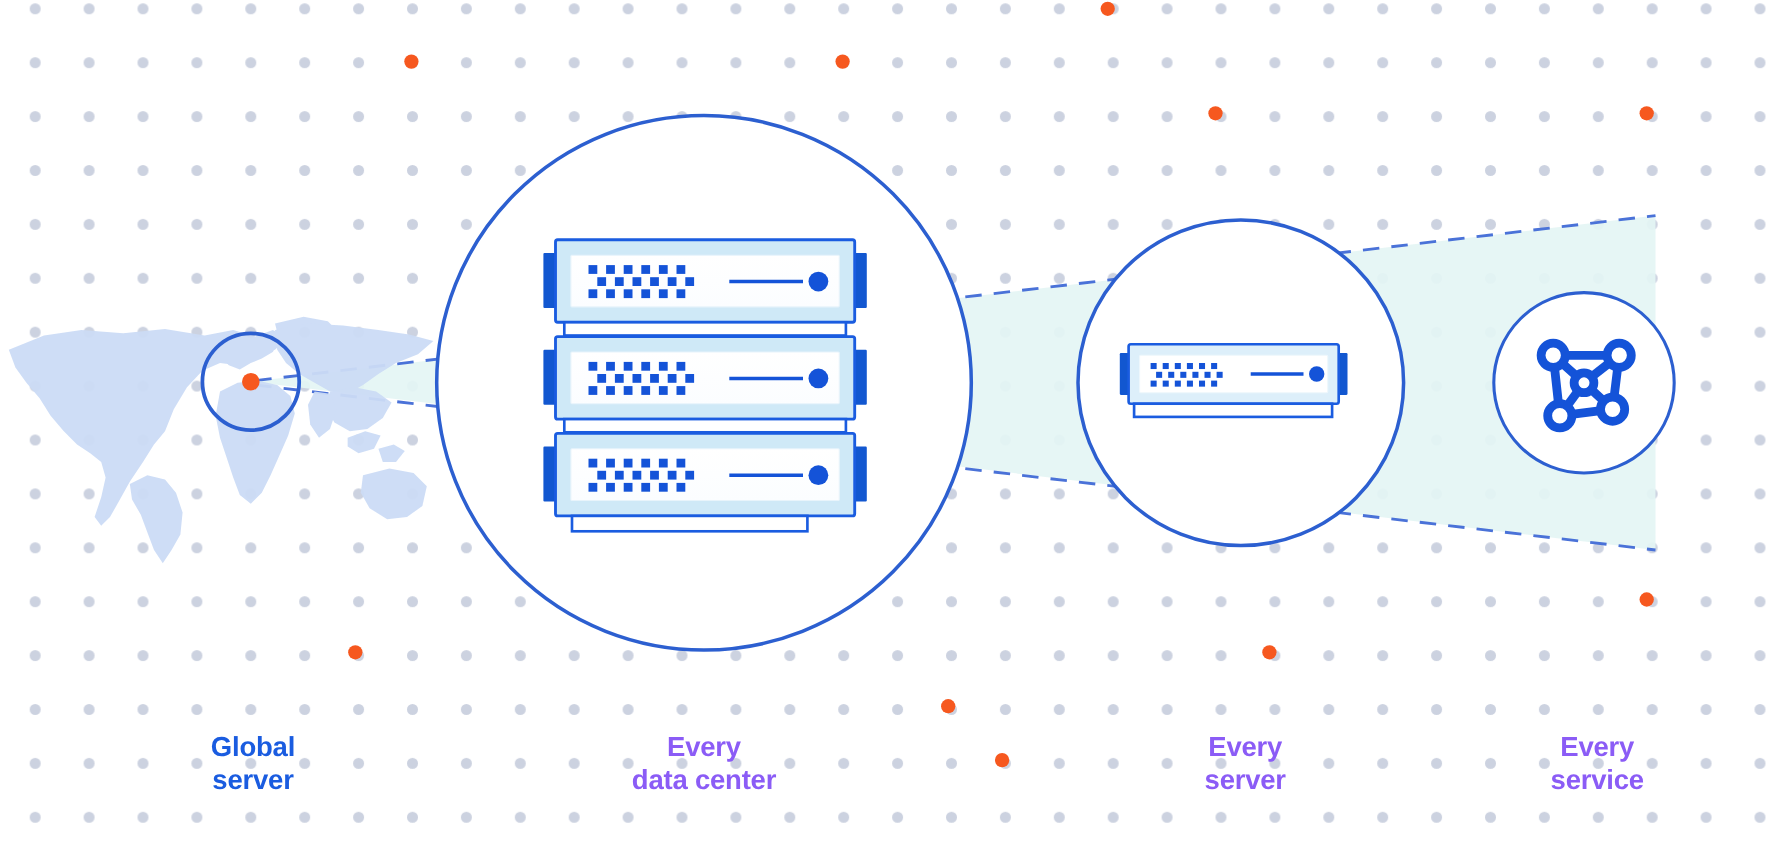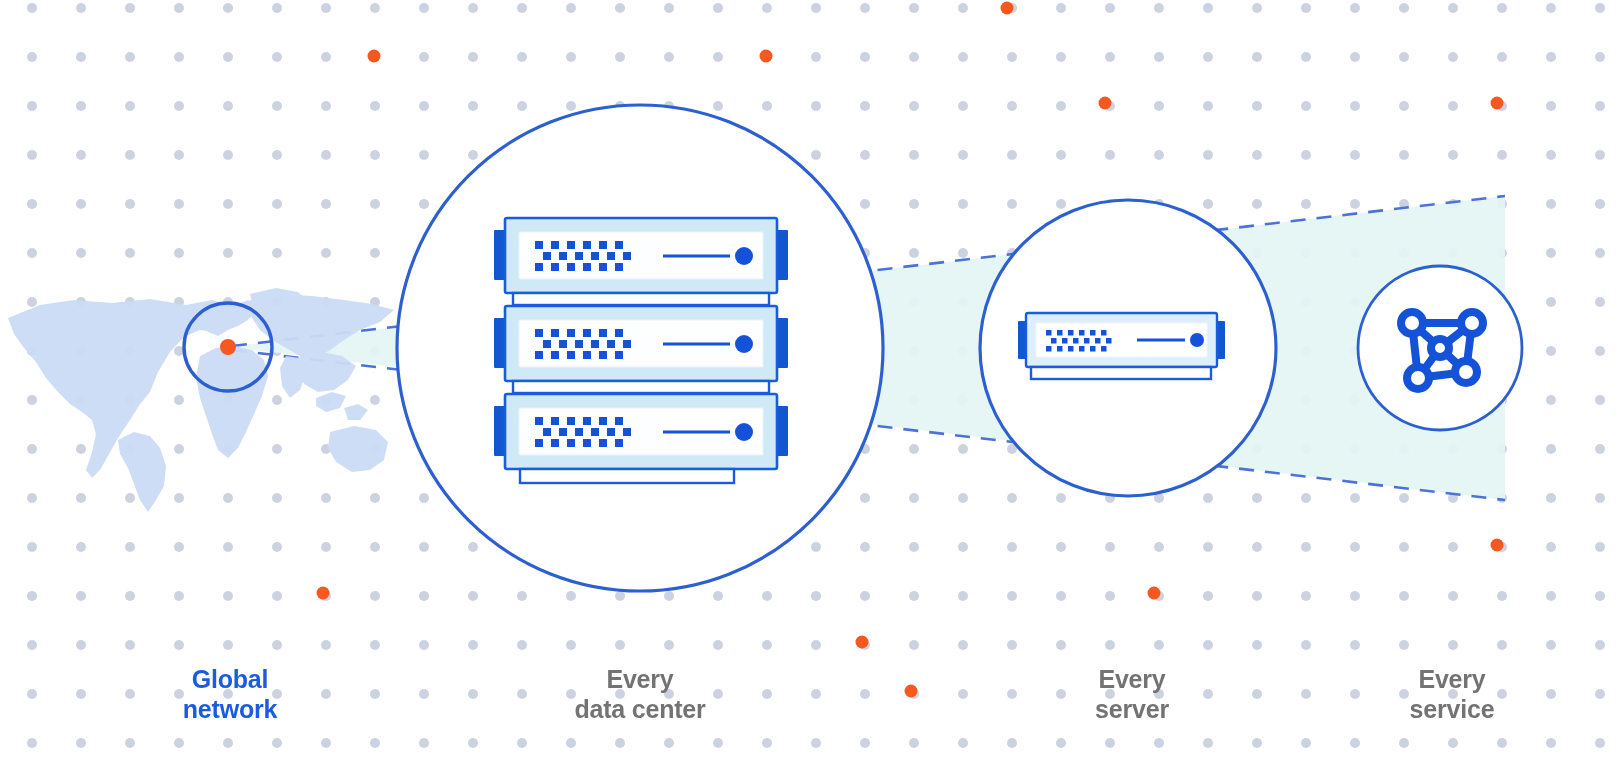--- a/index.html
+++ b/index.html
@@ -21,21 +21,21 @@
 
   
   .label{
     position:absolute;
     text-align:center;
     font-size:25px;
     line-height:30px;
     font-weight:700;
     letter-spacing:-0.2px;
     white-space:pre-line;
-    color:#737373;
+    color:#8b5cf6;
   }
   .label.accent{color:#1a5ce0;}
   #label-global{left:130px;top:664px;width:200px;}
   #label-datacenter{left:540px;top:664px;width:200px;}
   #label-server{left:1032px;top:664px;width:200px;}
   #label-service{left:1352px;top:664px;width:200px;}
 </style>
 </head>
 <body>
 
@@ -283,21 +283,21 @@
         <circle cx="1472" cy="323" r="11" fill="#ffffff" stroke="#1453d8" stroke-width="8"></circle>
         <circle cx="1418" cy="378" r="11" fill="#ffffff" stroke="#1453d8" stroke-width="8"></circle>
         <circle cx="1466" cy="372" r="11" fill="#ffffff" stroke="#1453d8" stroke-width="8"></circle>
         <circle cx="1440" cy="348" r="9" fill="#ffffff" stroke="#1453d8" stroke-width="8"></circle>
       </g>
 
     </g>
   </svg>
 
   <div class="label accent" id="label-global">Global
-network</div>
+server</div>
 
   <div class="label" id="label-datacenter">Every
 data center</div>
 
   <div class="label" id="label-server">Every
 server</div>
 
   <div class="label" id="label-service">Every
 service</div>
 

